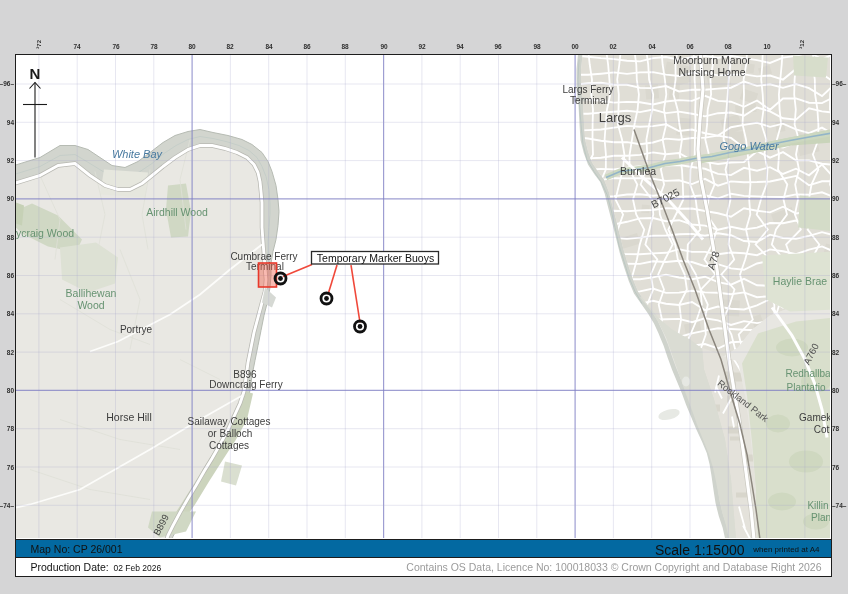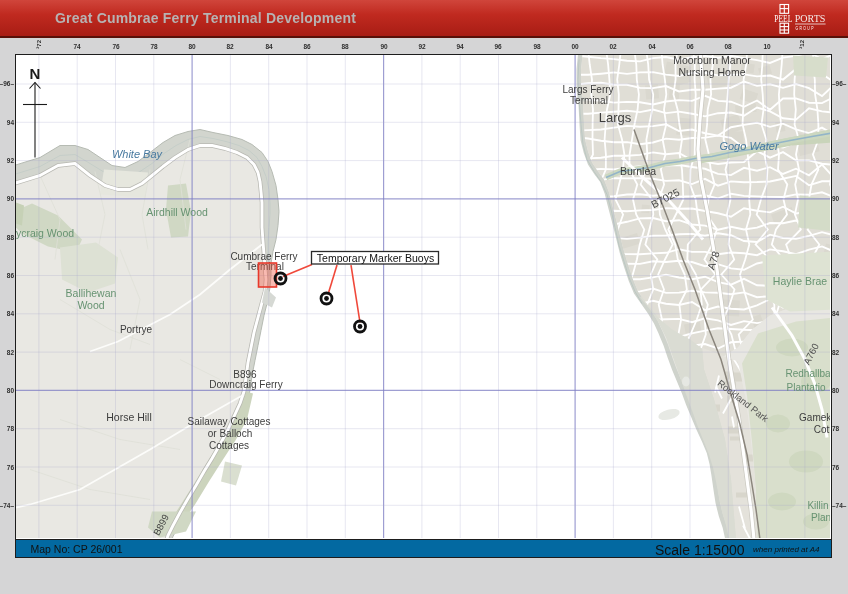--- a/index.html
+++ b/index.html
@@ -7,38 +7,20 @@
 #hdr { position:absolute; left:0; top:0; width:848px; height:38px; background:linear-gradient(#d0453b,#c02a20 40%,#a81d14); border-bottom:2px solid #581008; }
 #hdr h1 { position:absolute; left:55px; top:10px; font-size:14px; font-weight:bold; color:#b7b3b3; letter-spacing:0.2px; }
 #map { position:absolute; left:14.5px; top:54px; width:817px; height:486px; border:1.5px solid #1d1d1d; background:#fff; overflow:hidden; }
 .gl { position:absolute; font-size:6.5px; font-weight:bold; color:#2e2e2e; }
 .glv { position:absolute; font-size:6px; font-weight:bold; color:#2e2e2e; writing-mode:vertical-rl; transform:rotate(180deg); }
 #f1 { position:absolute; left:14.5px; top:538.5px; width:817px; height:19px; background:#0369a1; border:1.2px solid #1d1d1d; }
 #f2 { position:absolute; left:14.5px; top:557.5px; width:817px; height:19.5px; background:#fff; border:1.2px solid #1d1d1d; border-top:none; }
 </style></head>
 <body>
 <div id="page">
-<div id="hdr">
-      <h1>Great Cumbrae Ferry Terminal Development</h1>
-      <svg width="70" height="34" viewBox="0 0 70 34" style="position:absolute;right:14px;top:2px">
-<g fill="none" stroke="#ffffff" stroke-width="1.1">
-<rect x="16" y="2.5" width="8.6" height="8.8"></rect>
-<line x1="20.3" y1="2.5" x2="20.3" y2="11.3"></line>
-          <line x1="16" y1="6.6" x2="24.6" y2="6.6"></line>
-<rect x="16" y="21.2" width="8.6" height="10"></rect>
-<line x1="20.3" y1="21.2" x2="20.3" y2="31.2"></line>
-          <line x1="16" y1="24.6" x2="24.6" y2="24.6"></line>
-          <line x1="16" y1="28" x2="24.6" y2="28"></line>
-</g>
-<text x="10.3" y="20.2" font-family="Liberation Serif, serif" font-size="10.4" fill="#ffffff" textLength="18" lengthAdjust="spacingAndGlyphs">PEEL</text>
-<text x="30.8" y="20.2" font-family="Liberation Serif, serif" font-size="10.4" fill="#f3e9e8" textLength="30.6" lengthAdjust="spacingAndGlyphs">PORTS</text>
-<line x1="31" y1="22" x2="61.6" y2="22" stroke="#f3e9e8" stroke-width="0.8"></line>
-<text x="31.4" y="27.6" font-family="Liberation Sans, sans-serif" font-size="4.8" fill="#ffffff" textLength="19.5" lengthAdjust="spacingAndGlyphs" letter-spacing="2">GROUP</text>
-</svg>
-    </div>
 <div class="gl" style="left:69px;top:43px;width:16px;text-align:center">74</div>
 <div class="gl" style="left:108px;top:43px;width:16px;text-align:center">76</div>
 <div class="gl" style="left:146px;top:43px;width:16px;text-align:center">78</div>
 <div class="gl" style="left:184px;top:43px;width:16px;text-align:center">80</div>
 <div class="gl" style="left:222px;top:43px;width:16px;text-align:center">82</div>
 <div class="gl" style="left:261px;top:43px;width:16px;text-align:center">84</div>
 <div class="gl" style="left:299px;top:43px;width:16px;text-align:center">86</div>
 <div class="gl" style="left:337px;top:43px;width:16px;text-align:center">88</div>
 <div class="gl" style="left:376px;top:43px;width:16px;text-align:center">90</div>
 <div class="gl" style="left:414px;top:43px;width:16px;text-align:center">92</div>
@@ -311,14 +293,19 @@
         <circle cx="326.5" cy="299" r="2.4" fill="#111"></circle>
 <circle cx="360" cy="327" r="5.5" fill="none" stroke="#111" stroke-width="2.8"></circle>
         <circle cx="360" cy="327" r="2.4" fill="#111"></circle>
 <rect x="311.5" y="252" width="127" height="12.5" fill="#ffffff" stroke="#2a2a2a" stroke-width="1.3"></rect>
 <text x="375.5" y="262" font-family="Liberation Sans, sans-serif" font-size="10.5" fill="#111" text-anchor="middle" font-weight="normal">Temporary Marker Buoys</text>
 </svg>
     </div>
 <div id="f1">
   <span style="position:absolute;left:15px;top:3px;font-size:10.5px;color:#111">Map No: CP 26/001</span>
   <span style="position:absolute;right:86px;top:2.5px;font-size:14px;color:#111">Scale 1:15000</span>
-  <span style="position:absolute;right:11px;top:5px;font-size:8px;font-style:italic;color:#111">when printed at A4</span>
+  <span style="position:absolute;right:11px;top:5px;font-size:8px;color:#111">when printed at A4</span>
+</div>
+<div id="f2">
+  <span style="position:absolute;left:15px;top:3.5px;font-size:10.5px;color:#111">Production Date:</span>
+  <span style="position:absolute;left:98px;top:5px;font-size:8.5px;color:#111">02 Feb 2026</span>
+  <span style="position:absolute;right:9px;top:3.5px;font-size:10.5px;color:#9b9b9b">Contains OS Data, Licence No: 100018033 © Crown Copyright and Database Right 2026</span>
 </div>
 </div>
 </body></html>

